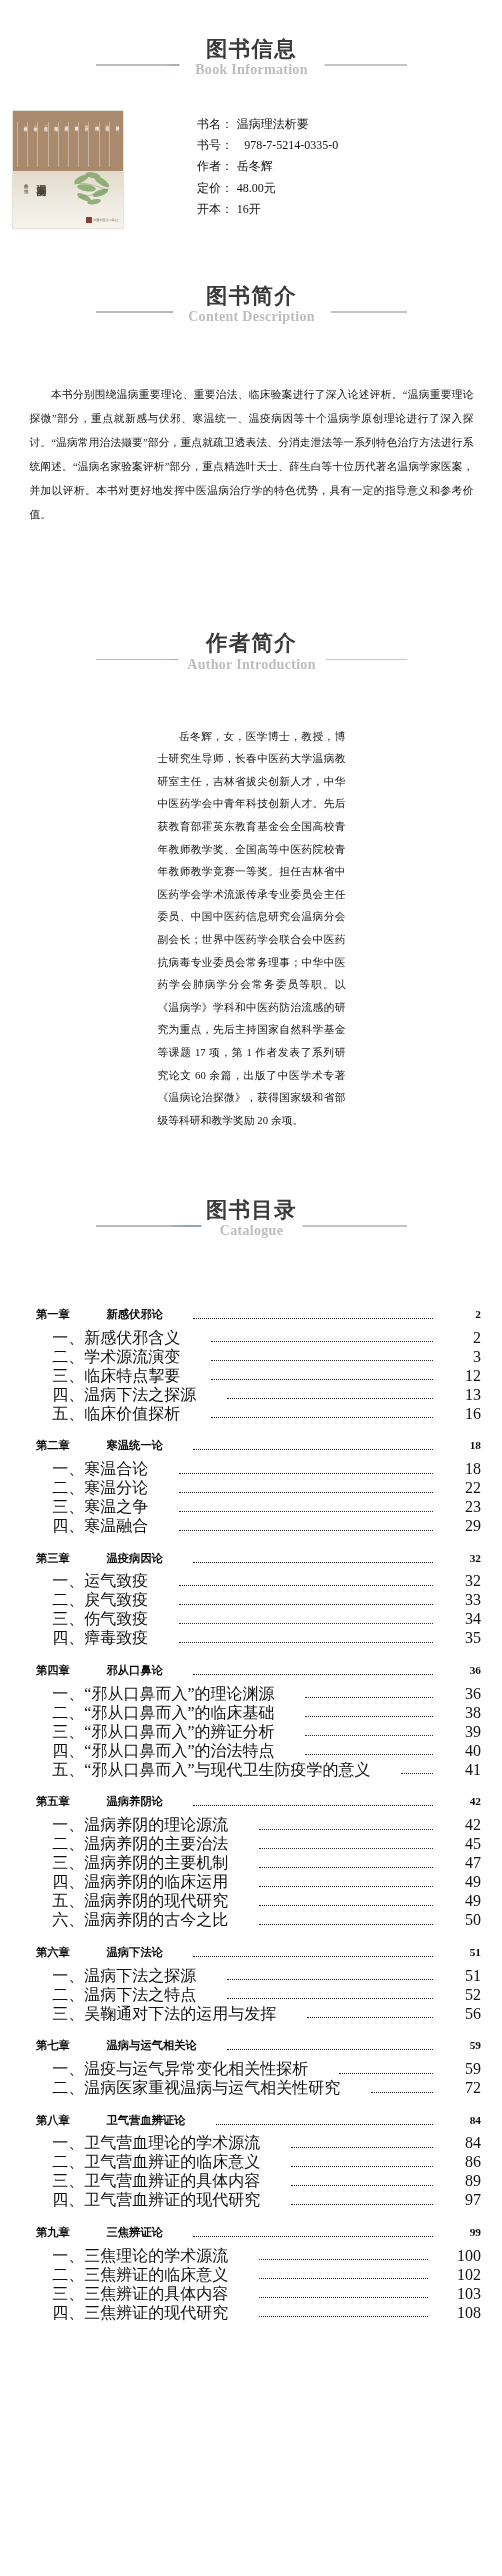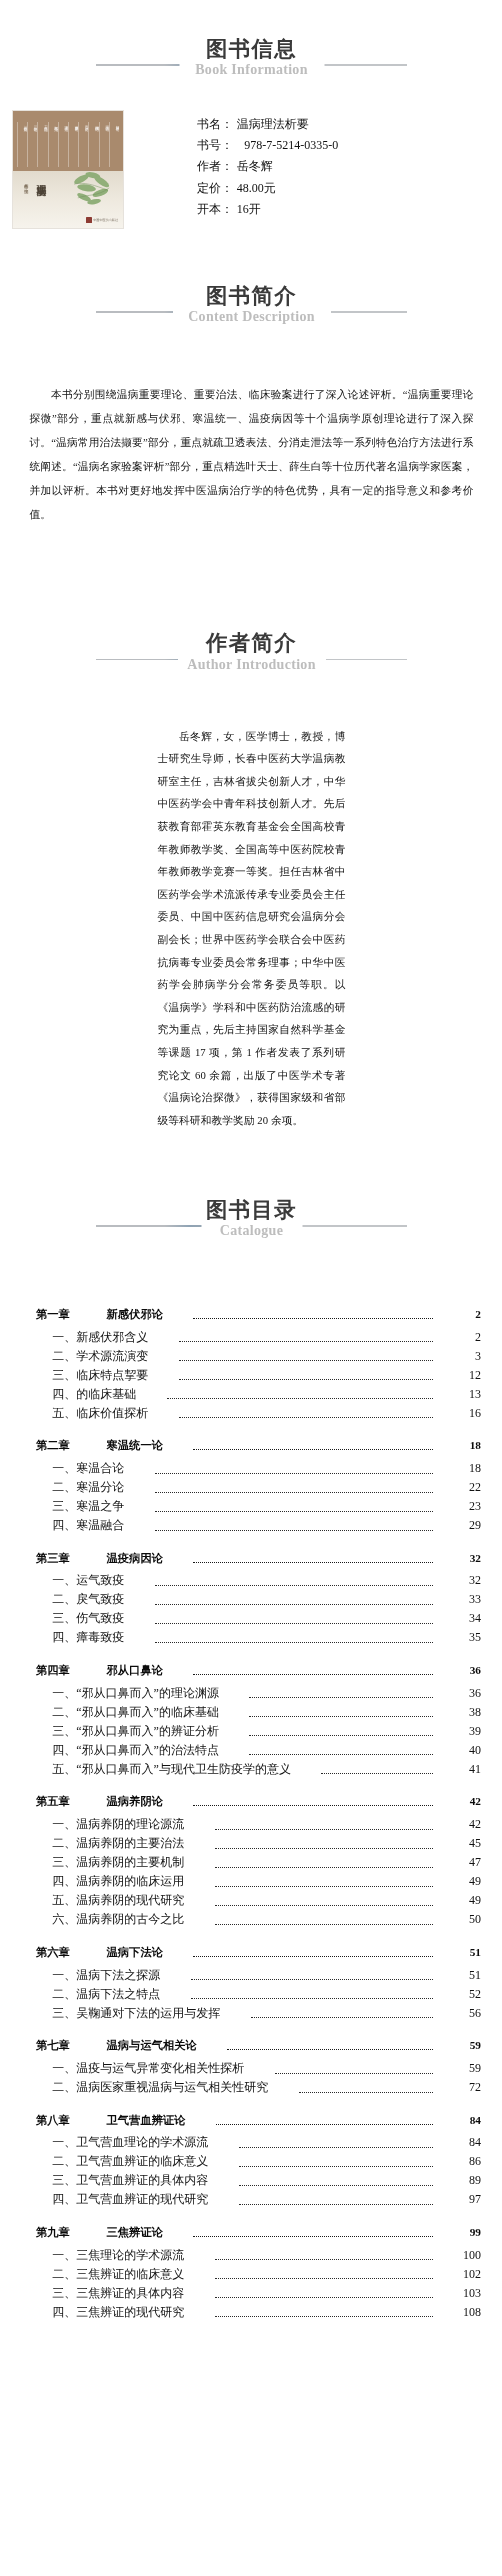--- a/index.html
+++ b/index.html
@@ -227,21 +227,21 @@
     font-family: "Liberation Sans", "DejaVu Sans", sans-serif;
     font-weight: 700;
     font-size: 11.3px;
     line-height: 20px;
     color: #0b0b0b;
     margin-top: 12.6px;
     margin-bottom: 3.8px;
   }
   .toc-chapter .num { margin-right: 12.6px; }
   .toc-item {
-    font-size: 12px;
+    font-size: 16px;
     line-height: 19px;
     color: #121212;
     padding-left: 16.3px;
   }
   .toc .dots {
     flex: 1 1 auto;
     border-bottom: 1.3px dotted #2b2b2b;
     margin: 0 5px 4.4px 6.3px;
     min-width: 12.6px;
     height: 0.6px;
@@ -390,21 +390,21 @@
         <span>二、学术源流演变</span>
         <span class="dots"></span>
         <span class="page">3</span>
       </div>
       <div class="toc-item">
         <span>三、临床特点挈要</span>
         <span class="dots"></span>
         <span class="page">12</span>
       </div>
       <div class="toc-item">
-        <span>四、的临床基础</span>
+        <span>四、温病下法之探源</span>
         <span class="dots"></span>
         <span class="page">13</span>
       </div>
       <div class="toc-item">
         <span>五、临床价值探析</span>
         <span class="dots"></span>
         <span class="page">16</span>
       </div>
     </div>
     <div class="toc-group">

